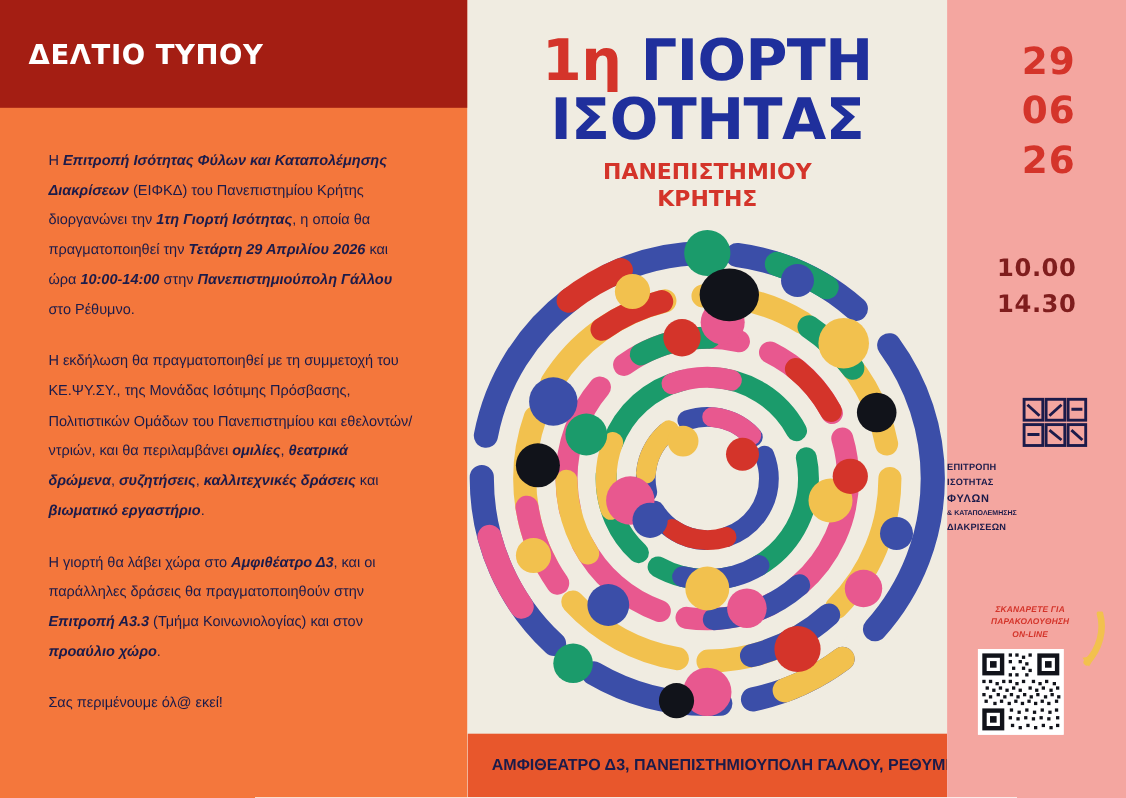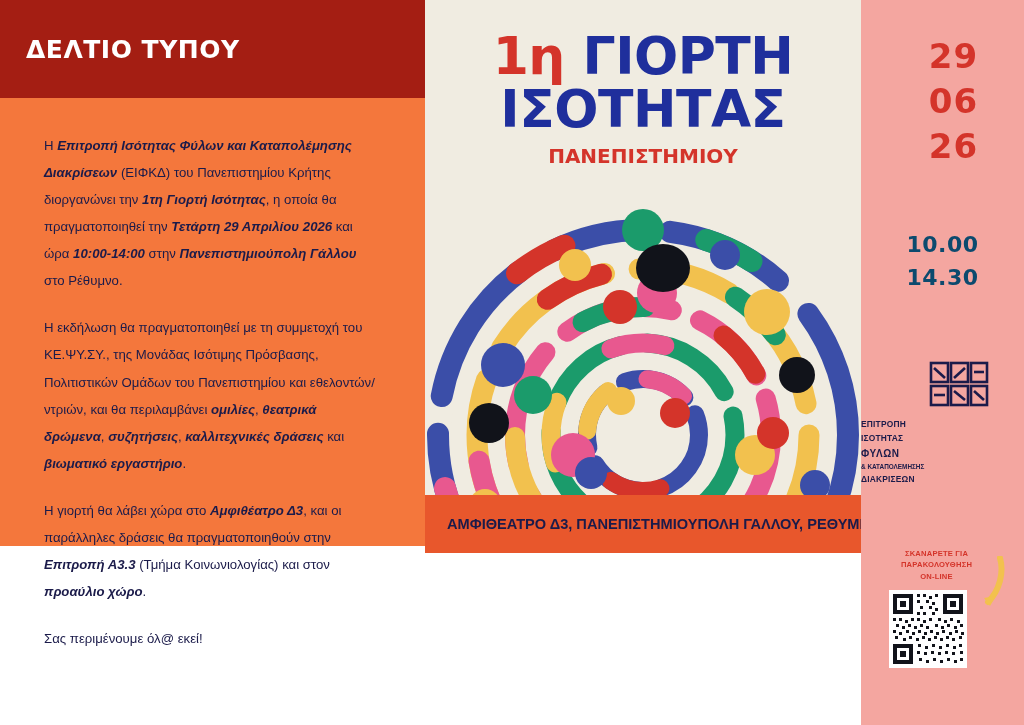--- a/index.html
+++ b/index.html
@@ -12,21 +12,21 @@
   .page {
     position: relative;
     width: 1024px; height: 725px;
     display: flex;
   }
 
   
   .left {
     position: relative;
     width: 425px;
-    height: 546px;
+    height: 725px;
     background: #f4773c;
     flex: 0 0 425px;
     padding-left: 21px;
   }
   .press-banner {
     position: absolute;
     top: 0; left: 0;
     width: 425px;
     height: 98px;
     background: #a41e13;
@@ -51,21 +51,21 @@
     line-height: 2.05;
     font-family: "Liberation Sans", sans-serif;
   }
   .press-body p { margin-bottom: 20px; }
   .press-body b { font-weight: bold; font-style: italic; }
 
   
   .center {
     position: relative;
     width: 436px;
-    height: 553px;
+    height: 725px;
     background: #f0ece1;
     flex: 0 0 436px;
     overflow: hidden;
   }
   .poster-title {
     position: absolute;
     top: 30px;
     left: 0;
     width: 436px;
     text-align: center;
@@ -150,21 +150,21 @@
     letter-spacing: 1px;
   }
   .time-block {
     position: absolute;
     top: 228px;
     left: 0;
     width: 163px;
     text-align: center;
   }
   .time-line {
-    color: #0c4a6e;
+    color: #7f1d1d;
     font-family: "DejaVu Sans", sans-serif;
     font-weight: bold;
     font-size: 22px;
     line-height: 1.5;
     letter-spacing: 0.5px;
   }
   .logo-block {
     position: absolute;
     top: 360px;
     left: 0;
@@ -190,20 +190,21 @@
   .logo-caption .tiny {
     font-size: 6.4px;
     letter-spacing: 0px;
   }
   .qr-block {
     position: absolute;
     top: 548px;
     left: 0;
     width: 147px;
     text-align: center;
+    font-style: italic;
   }
   .scan-text {
     color: #d4342a;
     font-size: 7.6px;
     font-weight: bold;
     line-height: 1.5;
     letter-spacing: 0.2px;
     margin-bottom: 8px;
     padding-left: 4px;
   }
@@ -247,20 +248,21 @@
 
   <div class="center">
     <div class="poster-title">
       <div class="line1">
         <span class="num">1η</span>
         <span>ΓΙΟΡΤΗ</span>
       </div>
       <div class="line2">ΙΣΟΤΗΤΑΣ</div>
       <div class="line3">
         <span>ΠΑΝΕΠΙΣΤΗΜΙΟΥ</span><br>
+        <span>ΚΡΗΤΗΣ</span>
       </div>
     </div>
 
     <div class="art">
       <svg viewBox="0 0 436 460" width="436" height="460" xmlns="http://www.w3.org/2000/svg">
         <g fill="none" stroke-linecap="round">
 
           <circle cx="218" cy="230" r="205" stroke="#f0ece1" stroke-width="26"></circle>
           <circle cx="218" cy="230" r="205" stroke="#3b4ea8" stroke-width="22" stroke-dasharray="150 40 90 30 120 45 170 38"></circle>
           <circle cx="218" cy="230" r="205" stroke="#f2c14e" stroke-width="22" stroke-dasharray="60 1140" stroke-dashoffset="-190"></circle>

